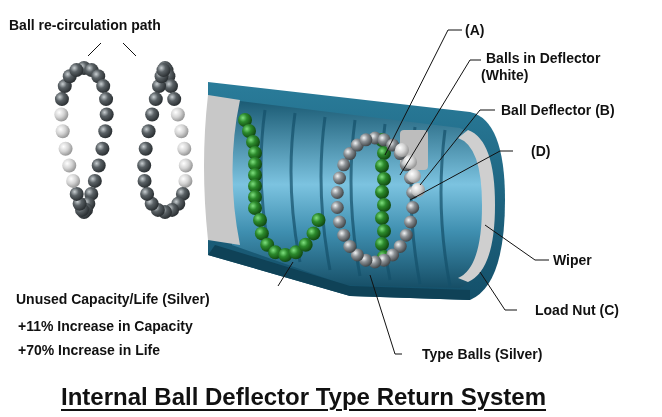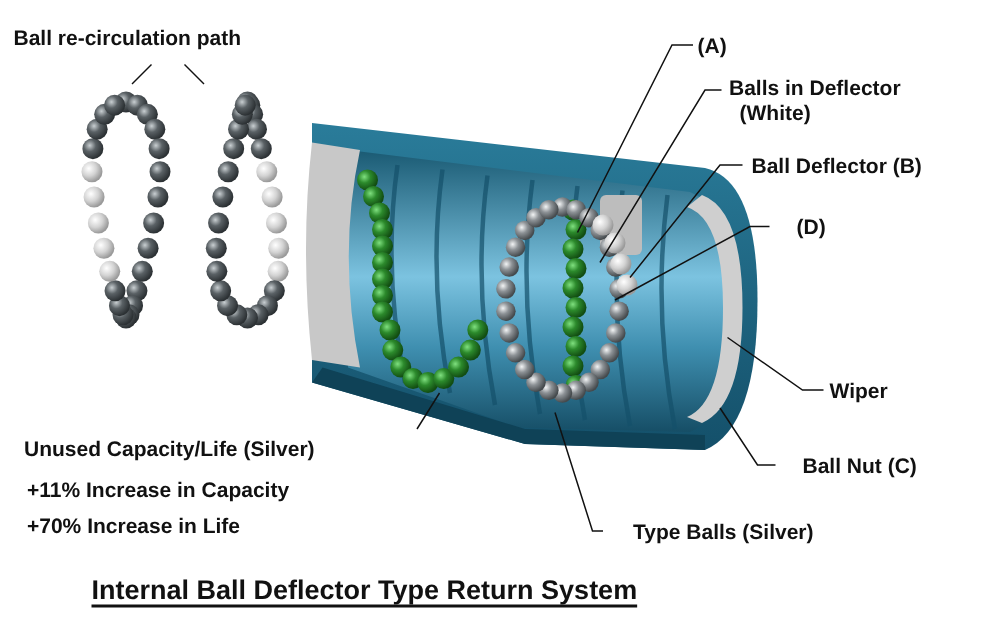--- a/index.html
+++ b/index.html
@@ -1,20 +1,20 @@
 <!DOCTYPE html>
 <html><head>
 <meta charset="utf-8">
 <style>
   html, body { margin: 0; padding: 0; background: #ffffff; }
   body { width: 662px; height: 417px; overflow: hidden; position: relative;
          font-family: "Liberation Sans", sans-serif; color: #111; }
   .lbl { position: absolute; font-weight: bold; font-size: 14px; line-height: 17px; white-space: nowrap; }
   #stage { position: absolute; left: 0; top: 0; }
-  .title { position: absolute; left: 61px; top: 383px; font-weight: bold; font-size: 18px;
+  .title { position: absolute; left: 61px; top: 383px; font-weight: bold; font-size: 24px;
            text-decoration: underline; text-underline-offset: 4px; text-decoration-thickness: 2px; white-space: nowrap; }
 </style>
 </head>
 <body>
 
 <svg id="stage" width="662" height="417" viewBox="0 0 662 417">
   <defs>
     <radialGradient id="gBall" cx="35%" cy="35%" r="65%">
       <stop offset="0%" stop-color="#7fe07f"></stop>
       <stop offset="45%" stop-color="#2c8a2c"></stop>
@@ -193,22 +193,22 @@
     <path d="M549 260 L535 260 L485 225"></path>
     <path d="M517 310 L505 310 L480 272"></path>
     <path d="M402 354 L395 354 L370 275"></path>
     <path d="M278 286 L293 262"></path>
   </g>
 </svg>
 
 <div class="lbl" style="left:9px;top:17px;">Ball re-circulation path</div>
 <div class="lbl" style="left:465px;top:22px;">(A)</div>
 <div class="lbl" style="left:486px;top:50px;">Balls in Deflector</div>
-<div class="lbl" style="left:493px;top:67px;">(White)</div>
+<div class="lbl" style="left:481px;top:67px;">(White)</div>
 <div class="lbl" style="left:501px;top:102px;text-align:right;">Ball Deflector (B)</div>
 <div class="lbl" style="left:531px;top:143px;">(D)</div>
 <div class="lbl" style="left:553px;top:252px;">Wiper</div>
-<div class="lbl" style="left:535px;top:302px;">Ball Nut (C)</div>
+<div class="lbl" style="left:535px;top:302px;">Load Nut (C)</div>
 <div class="lbl" style="left:422px;top:346px;">Type Balls (Silver)</div>
 <div class="lbl" style="left:16px;top:291px;">Unused Capacity/Life (Silver)</div>
 <div class="lbl" style="left:18px;top:318px;">+11% Increase in Capacity</div>
 <div class="lbl" style="left:18px;top:342px;">+70% Increase in Life</div>
 <div class="title">Internal Ball Deflector Type Return System</div>
 
 </body></html>

